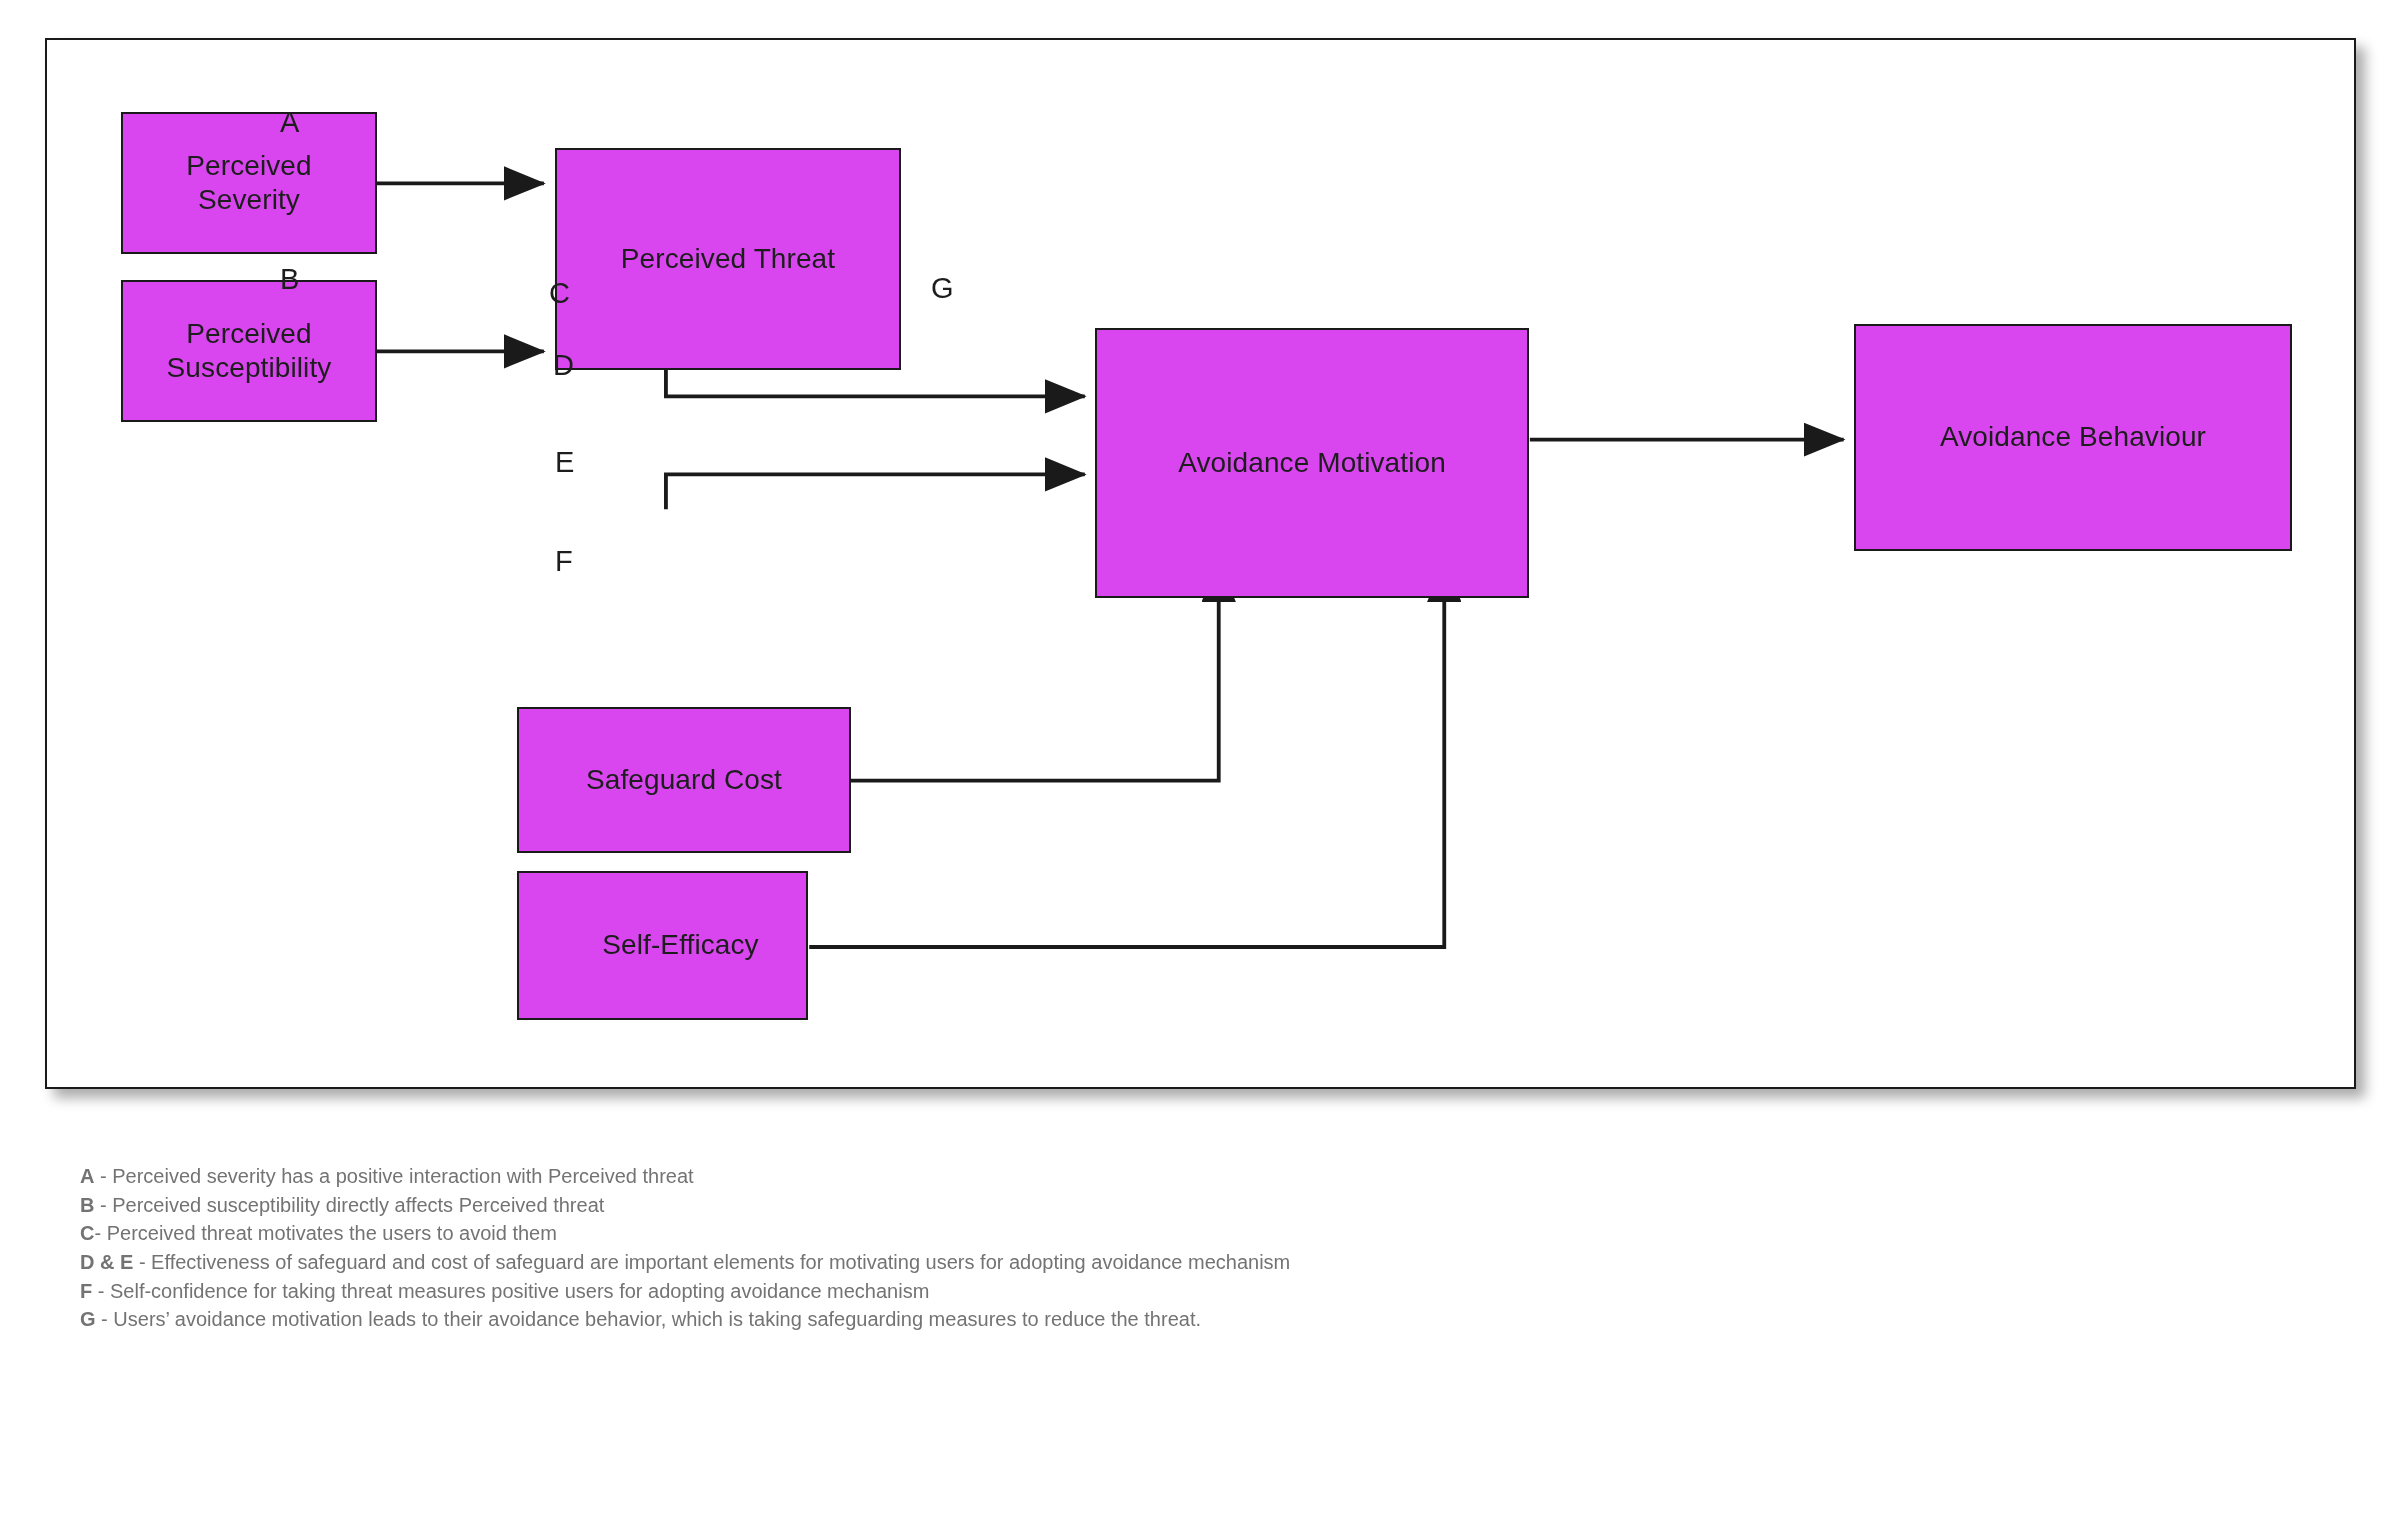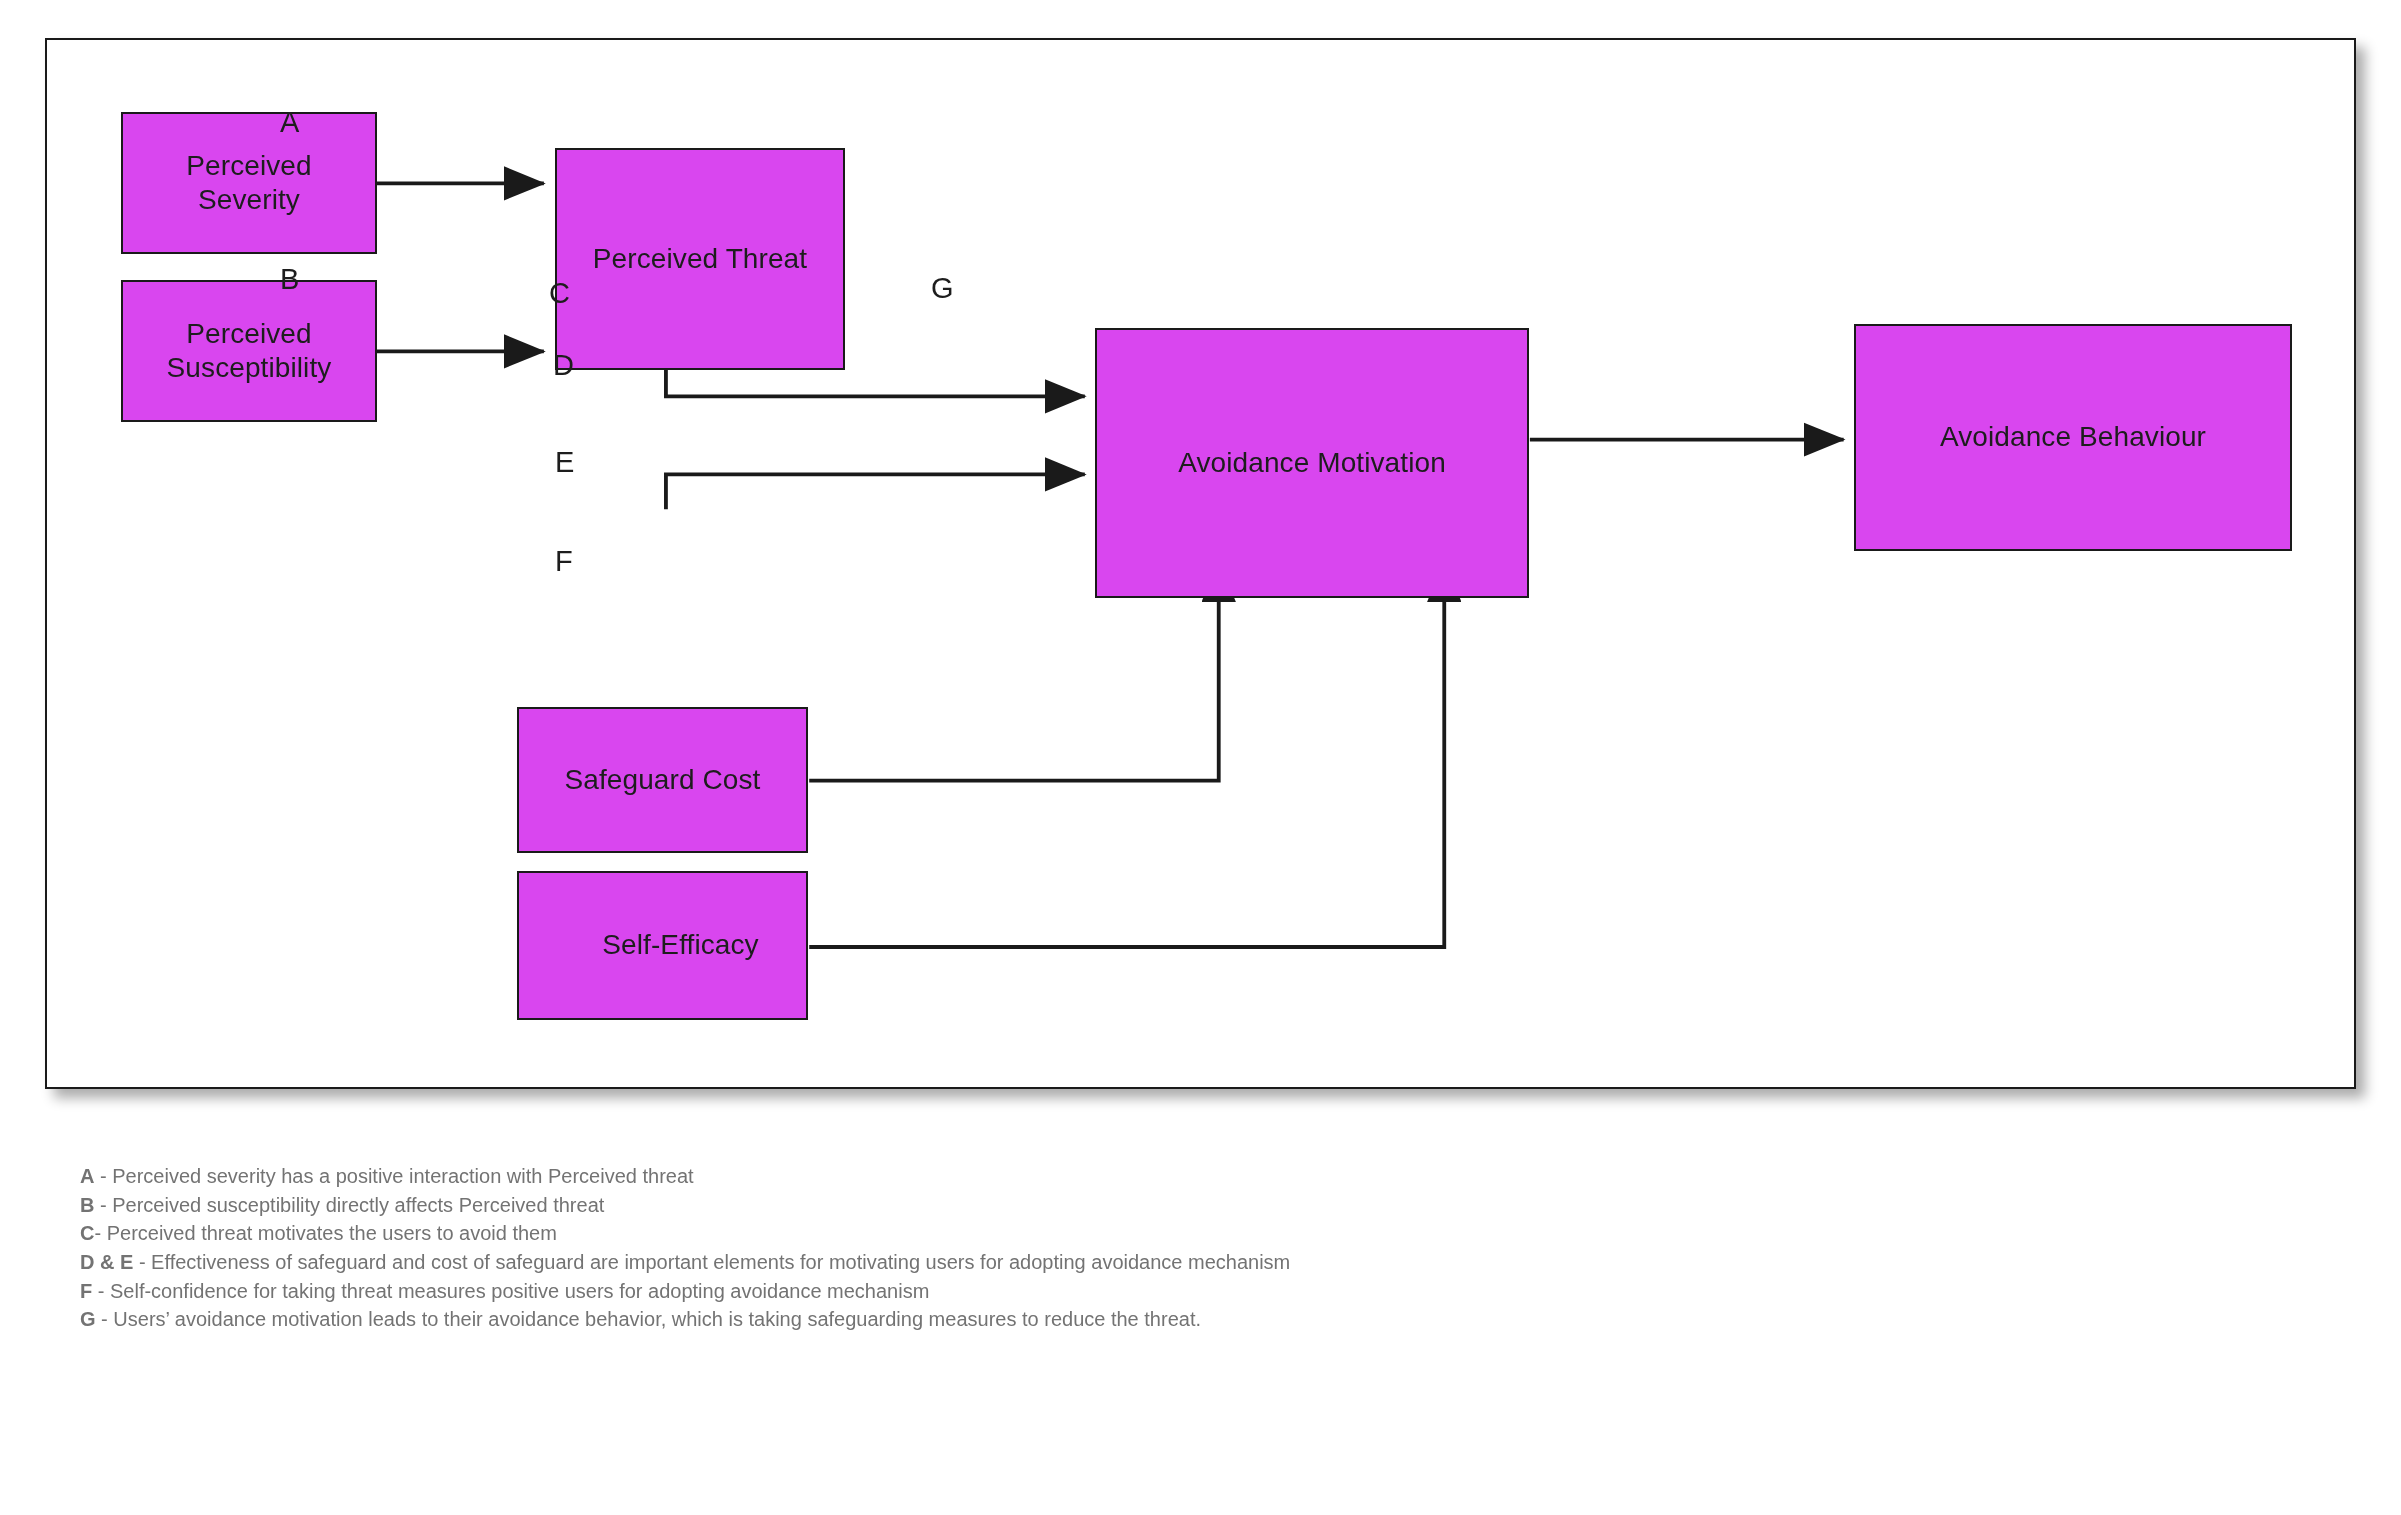--- a/index.html
+++ b/index.html
@@ -53,25 +53,25 @@
     letter-spacing: 0.1px;
     z-index: 3;
   }
   .node-label {
     display: block;
     white-space: pre-line;
   }
 
   #node-perceived-severity      { left: 74px;  top: 72px;   width: 256px; height: 142px; }
   #node-perceived-susceptibility{ left: 74px;  top: 240px;  width: 256px; height: 142px; }
-  #node-perceived-threat        { left: 508px; top: 108px;  width: 290px; height: 222px; }
+  #node-perceived-threat        { left: 508px; top: 108px;  width: 346px; height: 222px; }
   #node-avoidance-motivation    { left: 1048px;top: 288px;  width: 434px; height: 270px; }
   #node-avoidance-behaviour     { left: 1807px;top: 284px;  width: 438px; height: 227px; }
   #node-safeguard-effectiveness { left: 470px; top: 469px;  width: 291px; height: 146px; }
-  #node-safeguard-cost          { left: 470px; top: 667px;  width: 291px; height: 146px; }
+  #node-safeguard-cost          { left: 470px; top: 667px;  width: 334px; height: 146px; }
   #node-self-efficacy           { left: 470px; top: 831px;  width: 291px; height: 149px; padding-left: 36px; }
 
   
   .edge-label {
     position: absolute;
     font-size: 29px;
     color: #1d1d1d;
     z-index: 4;
     line-height: 1;
   }

